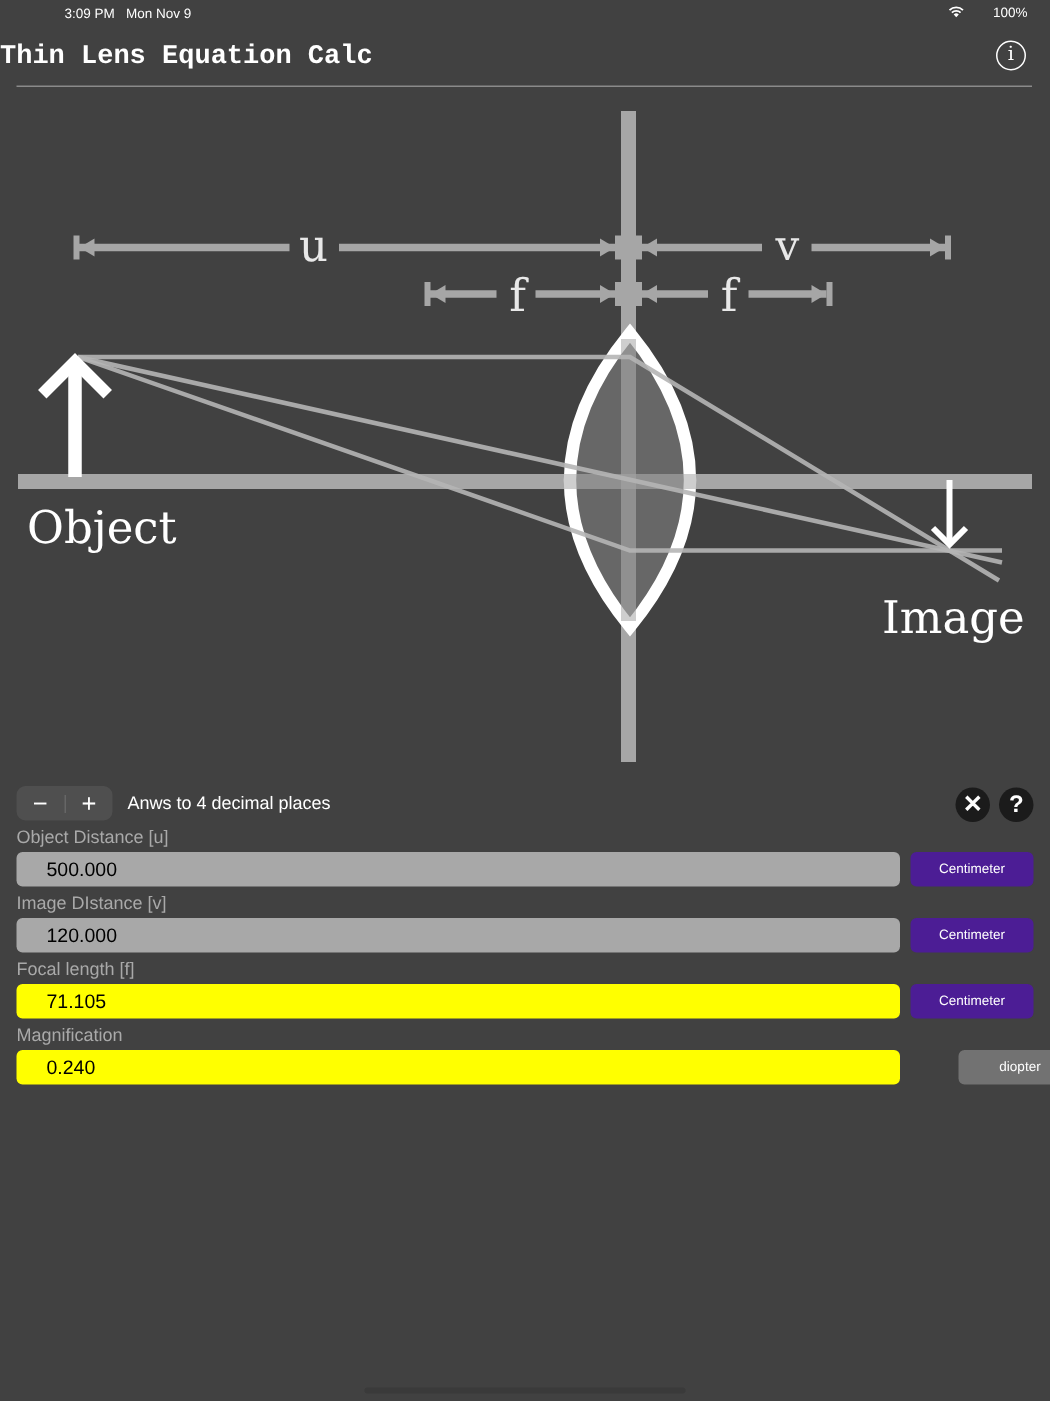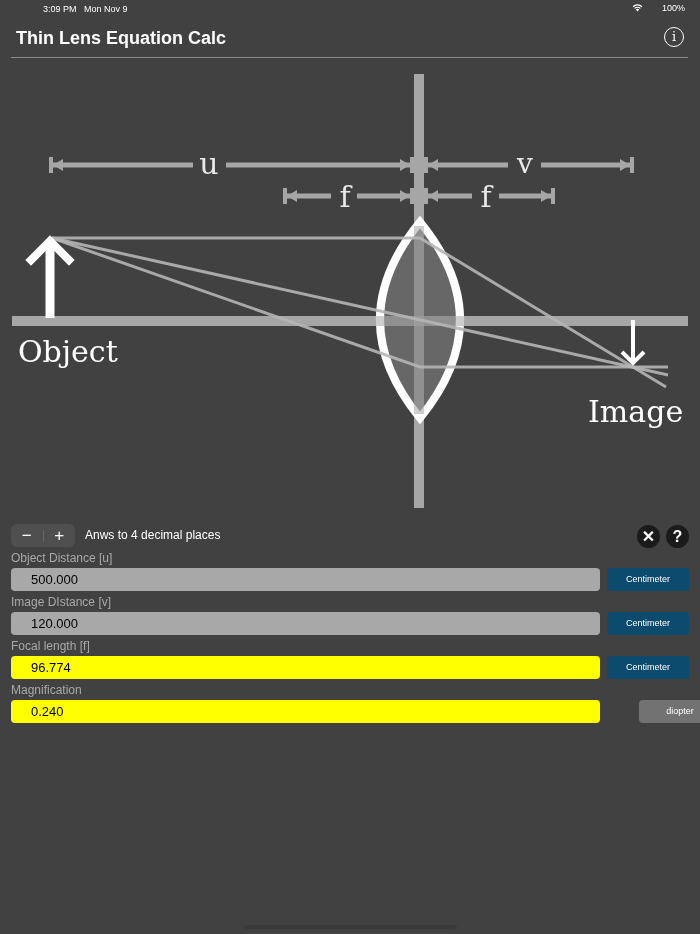--- a/index.html
+++ b/index.html
@@ -6,38 +6,38 @@
   html, body { width: 700px; height: 934px; background: #414141; overflow: hidden; }
   body { font-family: "Liberation Sans", sans-serif; color: #fff; position: relative; }
   .statusbar { position: absolute; top: 0; left: 0; width: 700px; height: 18px; font-size: 9px; color: #fff; margin-left: 32px; }
   .statusbar .time { position: absolute; left: 11px; top: 4px; }
   .statusbar .date { position: absolute; left: 52px; top: 4px; }
   .statusbar .right { position: absolute; right: 11px; top: 3px; display: flex; align-items: center; gap: 19px; }
   .battery { width: 17px; height: 8px; border: 1px solid #fff; border-radius: 2px; position: relative; padding: 1px; }
   .battery .fill { width: 100%; height: 100%; background: #fff; border-radius: 1px; }
   .battery::after { content: ""; position: absolute; right: -3px; top: 2px; width: 1.5px; height: 3px; background: #fff; }
   .navbar { position: absolute; top: 18px; left: 0; width: 700px; height: 40px; }
-  .navbar .title { position: absolute; left: 16px; top: 10px; font-size: 18px; font-weight: bold; color: #fff; }
+  .navbar .title { position: absolute; left: 0; top: 10px; font-size: 18px; font-weight: bold; color: #fff; font-family: Liberation Mono, monospace; }
   .navbar .info { position: absolute; right: 16px; top: 9px; width: 20px; height: 20px; border: 1.5px solid #fff; border-radius: 50%; font-family: "DejaVu Serif", serif; font-size: 13px; text-align: center; line-height: 17px; color: #fff; cursor: pointer; }
   .divider { position: absolute; top: 57px; left: 11px; width: 677px; height: 1px; background: #8a8a8a; }
   .diagram { position: absolute; top: 60px; left: 0; width: 700px; height: 455px; }
   .controls { position: absolute; top: 524px; left: 11px; width: 678px; height: 24px; }
   .stepper { position: absolute; left: 0; top: 0; width: 64px; height: 23px; background: #4f4f4f; border-radius: 6px; display: flex; align-items: center; }
   .stepper .btn { flex: 1; text-align: center; font-size: 17px; color: #fff; line-height: 23px; cursor: pointer; }
   .stepper .sep { width: 1px; height: 12px; background: #666; }
   .decimals { position: absolute; left: 74px; top: 4px; font-size: 12px; color: #fff; }
   .circle-btn { position: absolute; top: 1px; width: 23px; height: 23px; border-radius: 50%; background: #1b1b1b; color: #fff; font-weight: bold; text-align: center; line-height: 23px; font-size: 16px; cursor: pointer; }
   .clear-btn { left: 626px; }
   .help-btn { left: 655px; }
   .field-label { position: absolute; left: 11px; font-size: 12px; color: #a9a9a9; }
   .field { position: absolute; left: 11px; width: 589px; height: 23px; border-radius: 4px; font-size: 13px; color: #000; padding-left: 20px; line-height: 23px; }
   .field.gray { background: #a8a8a8; }
   .field.yellow { background: #ffff00; }
   .unit { position: absolute; left: 607px; width: 82px; height: 23px; border-radius: 4px; font-size: 9px; color: #fff; text-align: center; line-height: 23px; cursor: pointer; }
-  .unit.blue { background: #0c4a6e; text-align: center; }
+  .unit.blue { background: #4c1d95; text-align: center; }
   .unit.dark { background: #727272; }
   .home-indicator { position: absolute; left: 243px; top: 925px; width: 214px; height: 4px; border-radius: 2px; background: #3a3a3a; }
 </style>
 </head>
 <body>
 
 <div class="statusbar">
   <span class="time">3:09 PM</span>
   <span class="date">Mon Nov 9</span>
   <div class="right">
@@ -146,20 +146,20 @@
 
 <div class="field-label" style="top:551px;">Object Distance [u]</div>
 <div class="field gray" style="top:568px;">500.000</div>
 <div class="unit blue" style="top:568px;">Centimeter</div>
 
 <div class="field-label" style="top:595px;">Image DIstance [v]</div>
 <div class="field gray" style="top:612px;">120.000</div>
 <div class="unit blue" style="top:612px;">Centimeter</div>
 
 <div class="field-label" style="top:639px;">Focal length [f]</div>
-<div class="field yellow" style="top:656px;">96.774</div>
+<div class="field yellow" style="top:656px;">71.105</div>
 <div class="unit blue" style="top:656px;">Centimeter</div>
 
 <div class="field-label" style="top:683px;">Magnification</div>
 <div class="field yellow" style="top:700px;">0.240</div>
 <div class="unit dark" style="top:700px;margin-left:32px;">diopter</div>
 
 <div class="home-indicator"></div>
 
 </body></html>

